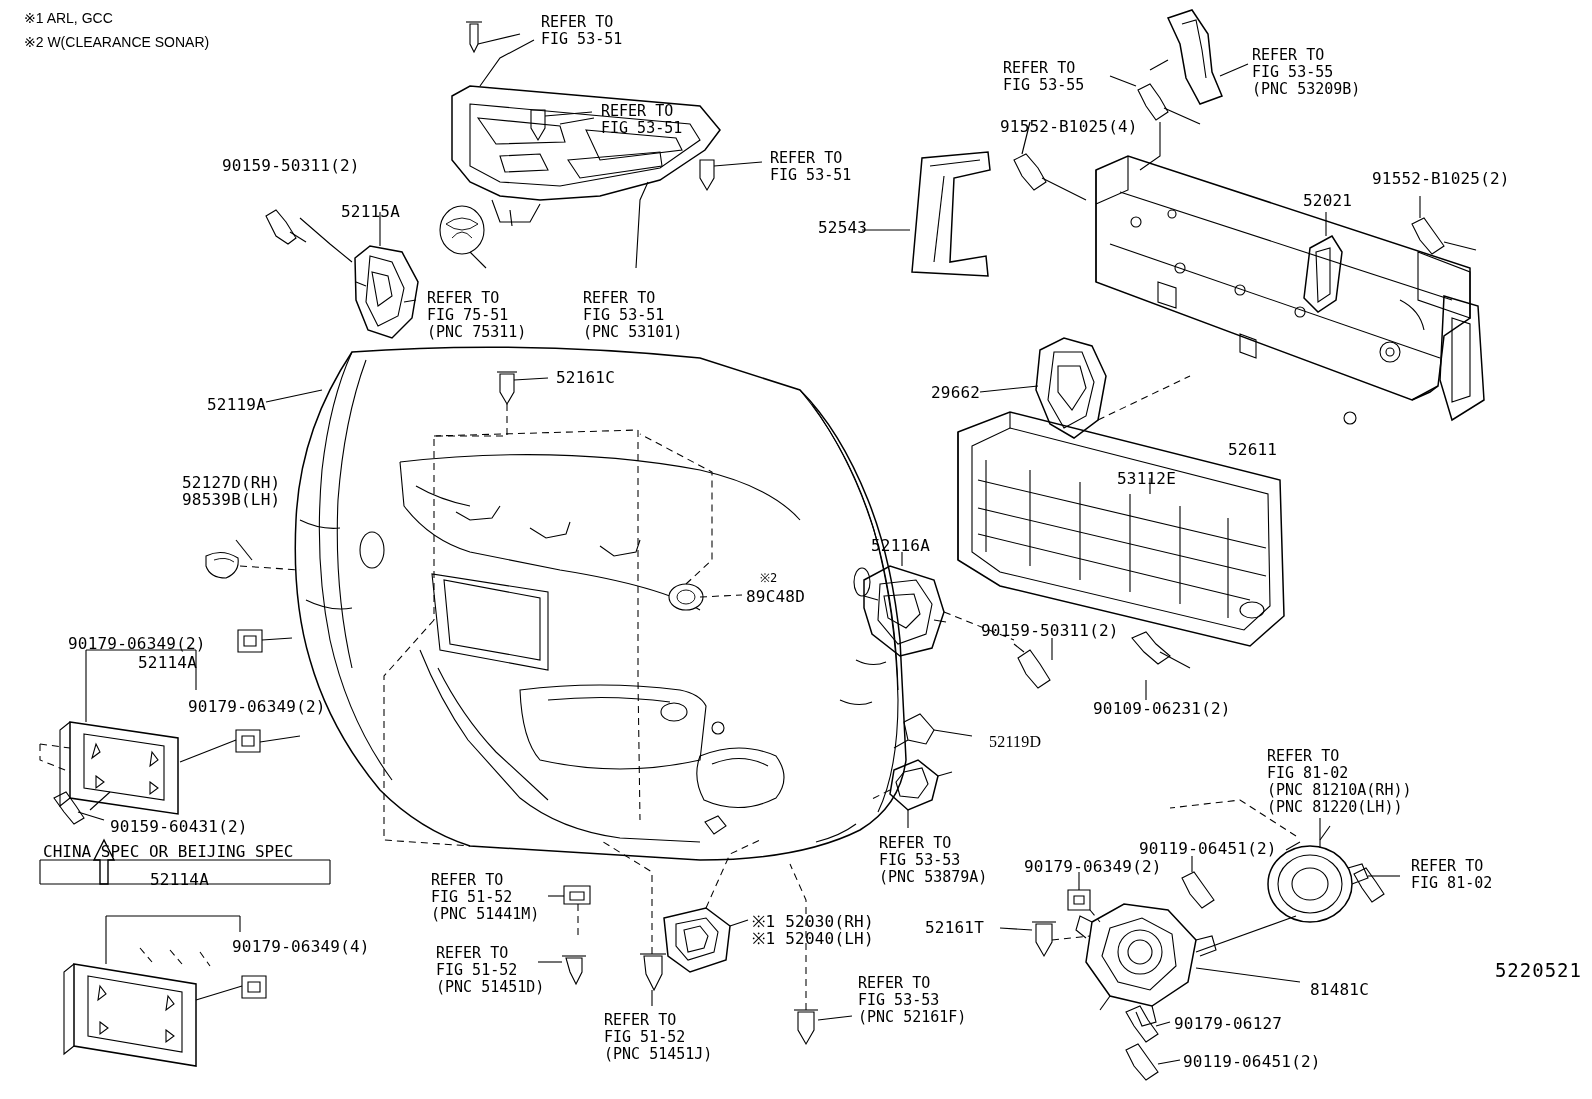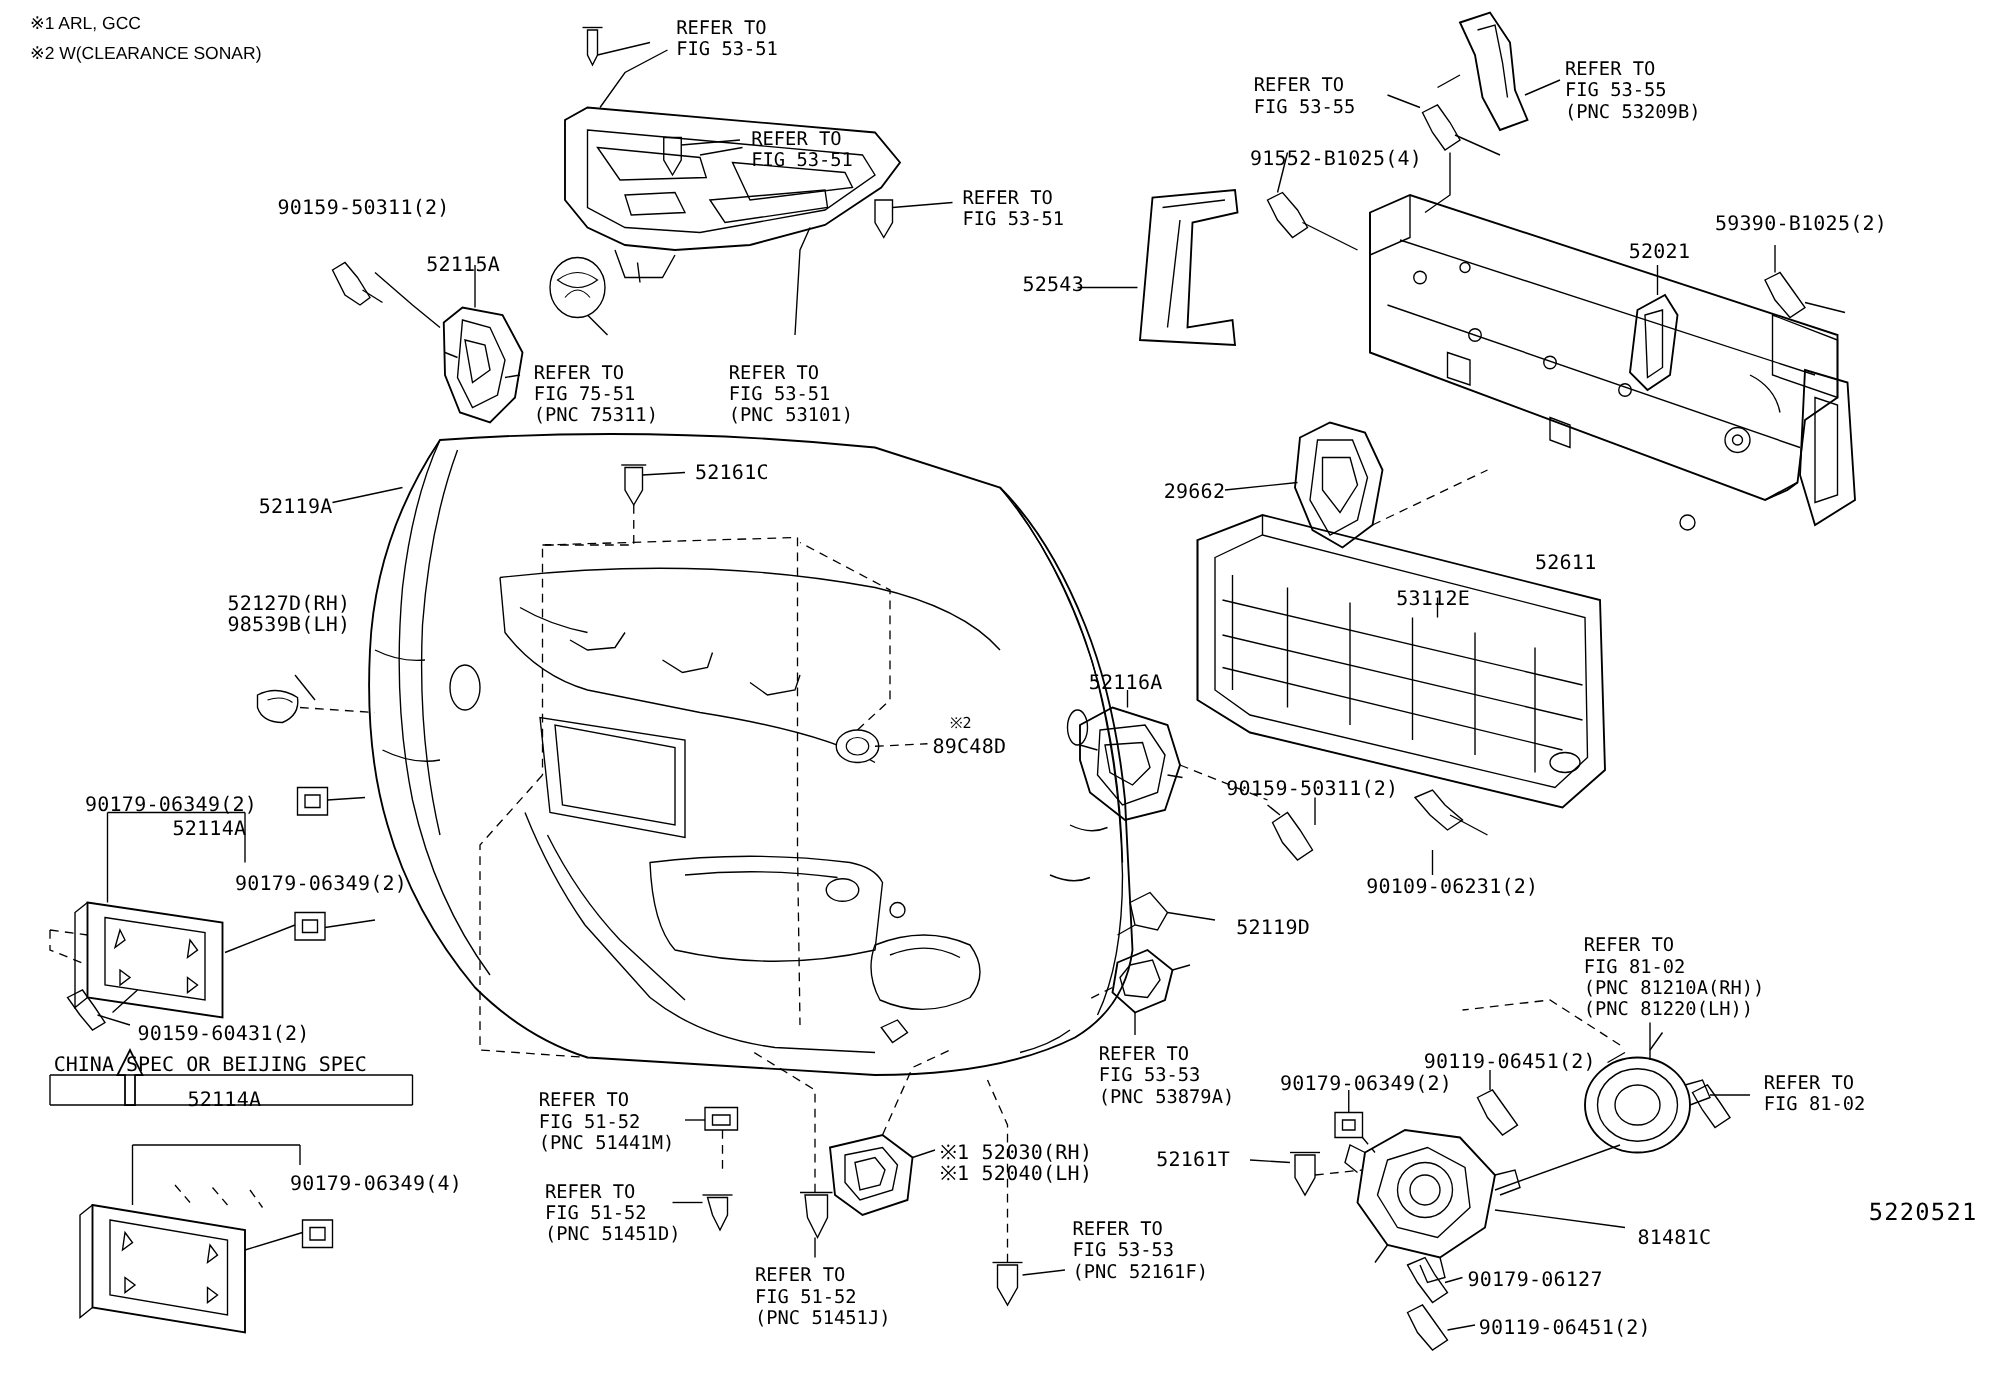--- a/index.html
+++ b/index.html
@@ -408,21 +408,21 @@
   <div class="lbl" style="left:601px;top:103px;">REFER TO
 FIG 53-51</div>
   <div class="lbl" style="left:770px;top:150px;">REFER TO
 FIG 53-51</div>
   <div class="lbl" style="left:1003px;top:60px;">REFER TO
 FIG 53-55</div>
   <div class="lbl" style="left:1252px;top:47px;">REFER TO
 FIG 53-55
 (PNC 53209B)</div>
   <div class="lbl code" style="left:968px;top:118px;margin-left:32px;">91552-B1025(4)</div>
-  <div class="lbl code" style="left:1372px;top:170px;">59390-B1025(2)</div>
+  <div class="lbl code" style="left:1372px;top:170px;">91552-B1025(2)</div>
   <div class="lbl code" style="left:1303px;top:192px;">52021</div>
   <div class="lbl code" style="left:818px;top:219px;">52543</div>
   <div class="lbl code" style="left:222px;top:157px;">90159-50311(2)</div>
   <div class="lbl code" style="left:341px;top:203px;">52115A</div>
   <div class="lbl" style="left:427px;top:290px;">REFER TO
 FIG 75-51
 (PNC 75311)</div>
   <div class="lbl" style="left:583px;top:290px;">REFER TO
 FIG 53-51
 (PNC 53101)</div>
@@ -435,21 +435,21 @@
   <div class="lbl code" style="left:1117px;top:470px;">53112E</div>
   <div class="lbl code" style="left:871px;top:537px;">52116A</div>
   <div class="lbl tiny" style="left:760px;top:570px;">※2</div>
   <div class="lbl code" style="left:746px;top:588px;">89C48D</div>
   <div class="lbl code" style="left:981px;top:622px;">90159-50311(2)</div>
   <div class="lbl code" style="left:1093px;top:700px;">90109-06231(2)</div>
   <div class="lbl code" style="left:68px;top:635px;">90179-06349(2)</div>
   <div class="lbl code" style="left:138px;top:654px;">52114A</div>
   <div class="lbl code" style="left:188px;top:698px;">90179-06349(2)</div>
   <div class="lbl code" style="left:110px;top:818px;">90159-60431(2)</div>
-  <div class="lbl code" style="left:989px;top:733px;">52119D</div>
+  <div class="lbl code" style="left:989px;top:733px;font-family:Liberation Serif, serif;">52119D</div>
   <div class="lbl" style="left:1267px;top:748px;">REFER TO
 FIG 81-02
 (PNC 81210A(RH))
 (PNC 81220(LH))</div>
   <div class="lbl code" style="left:1139px;top:840px;">90119-06451(2)</div>
   <div class="lbl" style="left:1411px;top:858px;">REFER TO
 FIG 81-02</div>
   <div class="lbl" style="left:879px;top:835px;">REFER TO
 FIG 53-53
 (PNC 53879A)</div>

